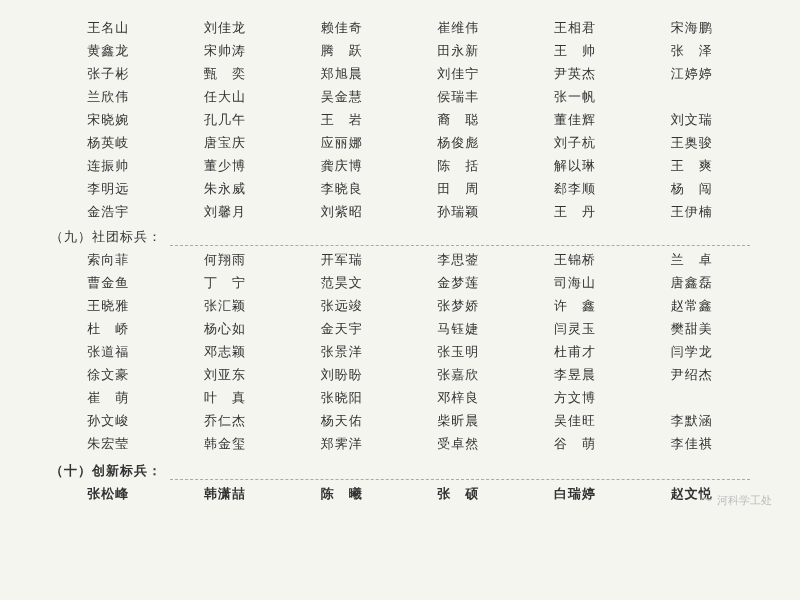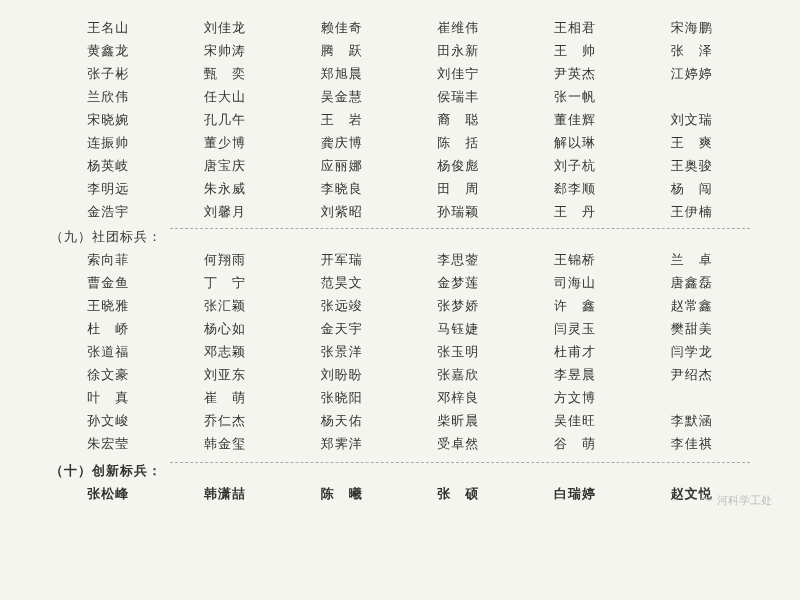--- a/index.html
+++ b/index.html
@@ -27,21 +27,21 @@
     }
     .name-item {
       text-align: center;
       padding: 1px 4px;
       font-size: 13px;
       letter-spacing: 1px;
       white-space: nowrap;
     }
     .section-header {
       display: flex;
-      align-items: flex-start;
+      align-items: flex-end;
       margin: 6px 0 4px 0;
       font-size: 13px;
     }
     .section-header-text {
       white-space: nowrap;
       margin-right: 4px;
       letter-spacing: 1px;
     }
     .section-divider {
       flex: 1;
@@ -108,36 +108,36 @@
       </div>
       <div class="names-row names-row-6">
         <div class="name-item">宋晓婉</div>
         <div class="name-item">孔几午</div>
         <div class="name-item">王　岩</div>
         <div class="name-item">裔　聪</div>
         <div class="name-item">董佳辉</div>
         <div class="name-item">刘文瑞</div>
       </div>
       <div class="names-row names-row-6">
+        <div class="name-item">杨英岐</div>
+        <div class="name-item">唐宝庆</div>
+        <div class="name-item">应丽娜</div>
+        <div class="name-item">杨俊彪</div>
+        <div class="name-item">刘子杭</div>
+        <div class="name-item">王奥骏</div>
+      </div>
+      <div class="names-row names-row-6">
         <div class="name-item">连振帅</div>
         <div class="name-item">董少博</div>
         <div class="name-item">龚庆博</div>
         <div class="name-item">陈　括</div>
         <div class="name-item">解以琳</div>
         <div class="name-item">王　爽</div>
       </div>
       <div class="names-row names-row-6">
-        <div class="name-item">杨英岐</div>
-        <div class="name-item">唐宝庆</div>
-        <div class="name-item">应丽娜</div>
-        <div class="name-item">杨俊彪</div>
-        <div class="name-item">刘子杭</div>
-        <div class="name-item">王奥骏</div>
-      </div>
-      <div class="names-row names-row-6">
         <div class="name-item">李明远</div>
         <div class="name-item">朱永威</div>
         <div class="name-item">李晓良</div>
         <div class="name-item">田　周</div>
         <div class="name-item">郄李顺</div>
         <div class="name-item">杨　闯</div>
       </div>
       <div class="names-row names-row-6">
         <div class="name-item">金浩宇</div>
         <div class="name-item">刘馨月</div>
@@ -196,22 +196,22 @@
         </div>
         <div class="names-row names-row-6">
           <div class="name-item">徐文豪</div>
           <div class="name-item">刘亚东</div>
           <div class="name-item">刘盼盼</div>
           <div class="name-item">张嘉欣</div>
           <div class="name-item">李昱晨</div>
           <div class="name-item">尹绍杰</div>
         </div>
         <div class="names-row names-row-6">
+          <div class="name-item">崔　萌</div>
           <div class="name-item">叶　真</div>
-          <div class="name-item">崔　萌</div>
           <div class="name-item">张晓阳</div>
           <div class="name-item">邓梓良</div>
           <div class="name-item">方文博</div>
         </div>
         <div class="names-row names-row-6">
           <div class="name-item">孙文峻</div>
           <div class="name-item">乔仁杰</div>
           <div class="name-item">杨天佑</div>
           <div class="name-item">柴昕晨</div>
           <div class="name-item">吴佳旺</div>

